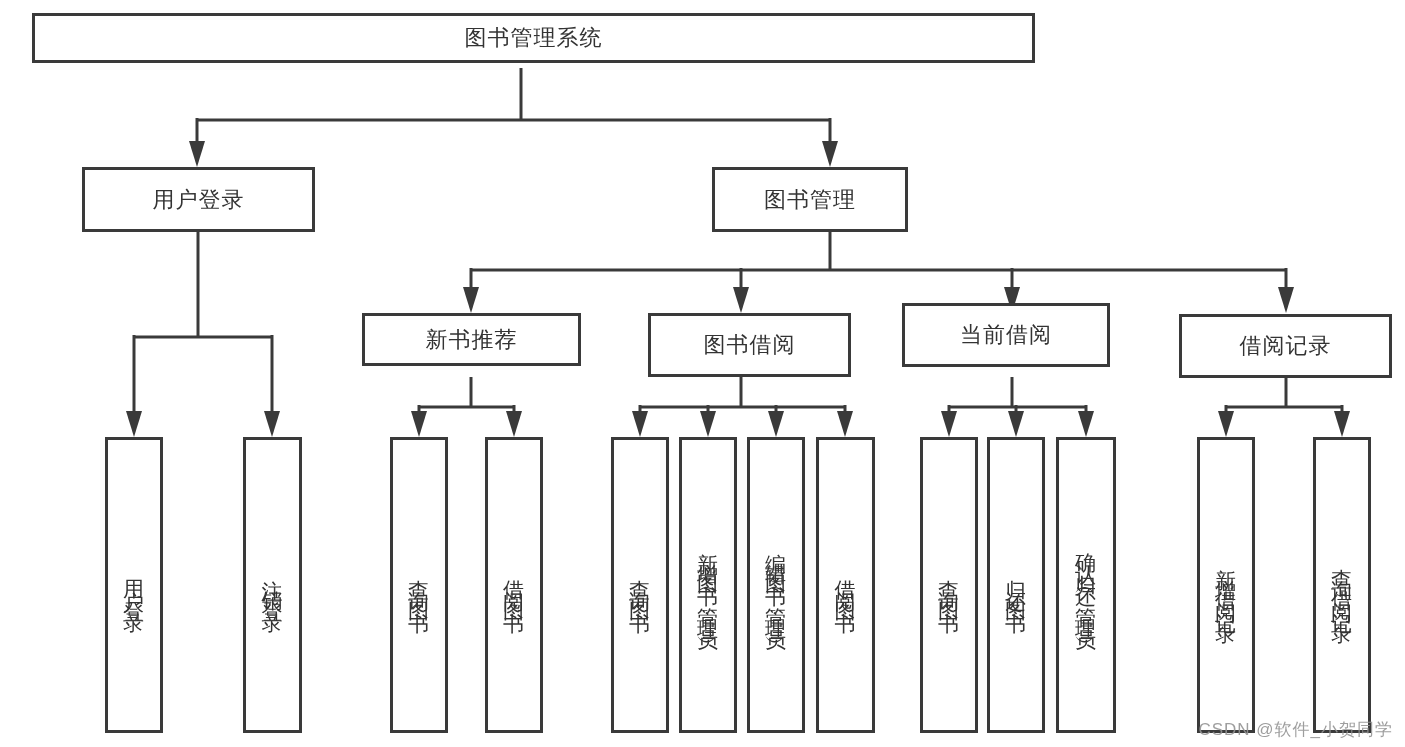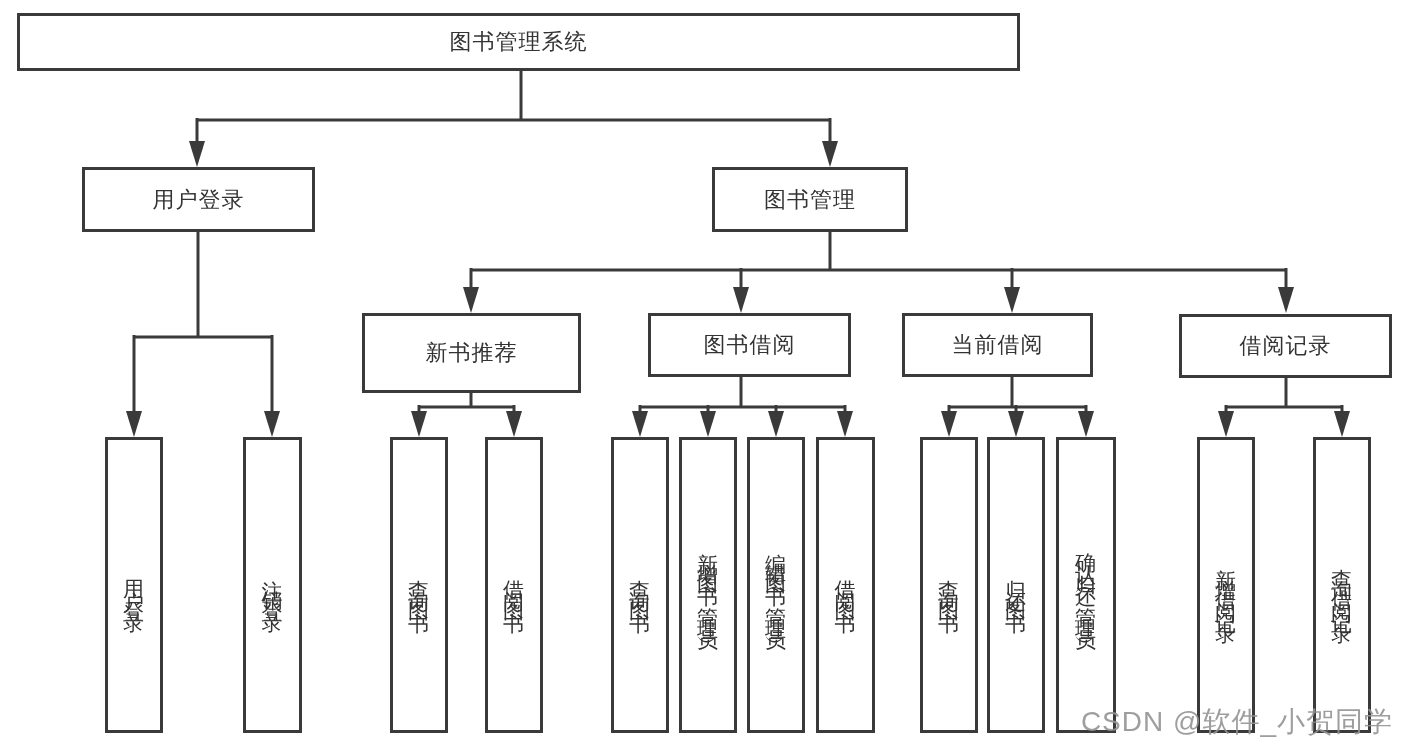--- a/index.html
+++ b/index.html
@@ -45,21 +45,21 @@
     writing-mode: vertical-lr;
     text-orientation: mixed;
     letter-spacing: 11px;
     line-height: 1.1;
     max-height: 288px;
   }
   .watermark {
     position: absolute;
     right: 12px;
     bottom: 6px;
-    font-size: 28px;
+    font-size: 17px;
     color: rgba(148, 148, 148, 0.9);
     letter-spacing: 1px;
     white-space: nowrap;
     z-index: 5;
   }
 </style>
 </head>
 <body>
 
 <div class="canvas">
@@ -133,38 +133,38 @@
     <g>
       <line x1="1286" y1="377" x2="1286" y2="407"></line>
       <line x1="1226" y1="407" x2="1342" y2="407"></line>
       <line x1="1226" y1="405" x2="1226" y2="416"></line>
       <polygon points="1218,411 1234,411 1226,437" fill="#3a3a3a" stroke="none"></polygon>
       <line x1="1342" y1="405" x2="1342" y2="416"></line>
       <polygon points="1334,411 1350,411 1342,437" fill="#3a3a3a" stroke="none"></polygon>
     </g>
   </svg>
 
-  <div class="box h" style="left:17px; top:13px; width:1003px; height:58px;">
+  <div class="box h" style="left:32px; top:13px; width:1003px; height:50px;">
     <span>图书管理系统</span>
   </div>
 
   <div class="box h" style="left:82px; top:167px; width:233px; height:65px;">
     <span>用户登录</span>
   </div>
   <div class="box h" style="left:712px; top:167px; width:196px; height:65px;">
     <span>图书管理</span>
   </div>
 
-  <div class="box h" style="left:362px; top:313px; width:219px; height:80px;text-align:center;">
+  <div class="box h" style="left:362px; top:313px; width:219px; height:53px;text-align:center;">
     <span>新书推荐</span>
   </div>
   <div class="box h" style="left:640px; top:313px; width:203px; height:64px;margin-left:8px;">
     <span>图书借阅</span>
   </div>
-  <div class="box h" style="left:902px; top:313px; width:191px; height:64px;align-items:center;">
+  <div class="box h" style="left:902px; top:303px; width:208px; height:64px;align-items:center;">
     <span>当前借阅</span>
   </div>
   <div class="box h" style="left:1179px; top:314px; width:213px; height:64px;">
     <span>借阅记录</span>
   </div>
 
   <div class="box v" style="left:105px; top:437px; width:58px; height:296px;">
     <span class="vtext">用户登录</span>
   </div>
   <div class="box v" style="left:243px; top:437px; width:59px; height:296px;">

